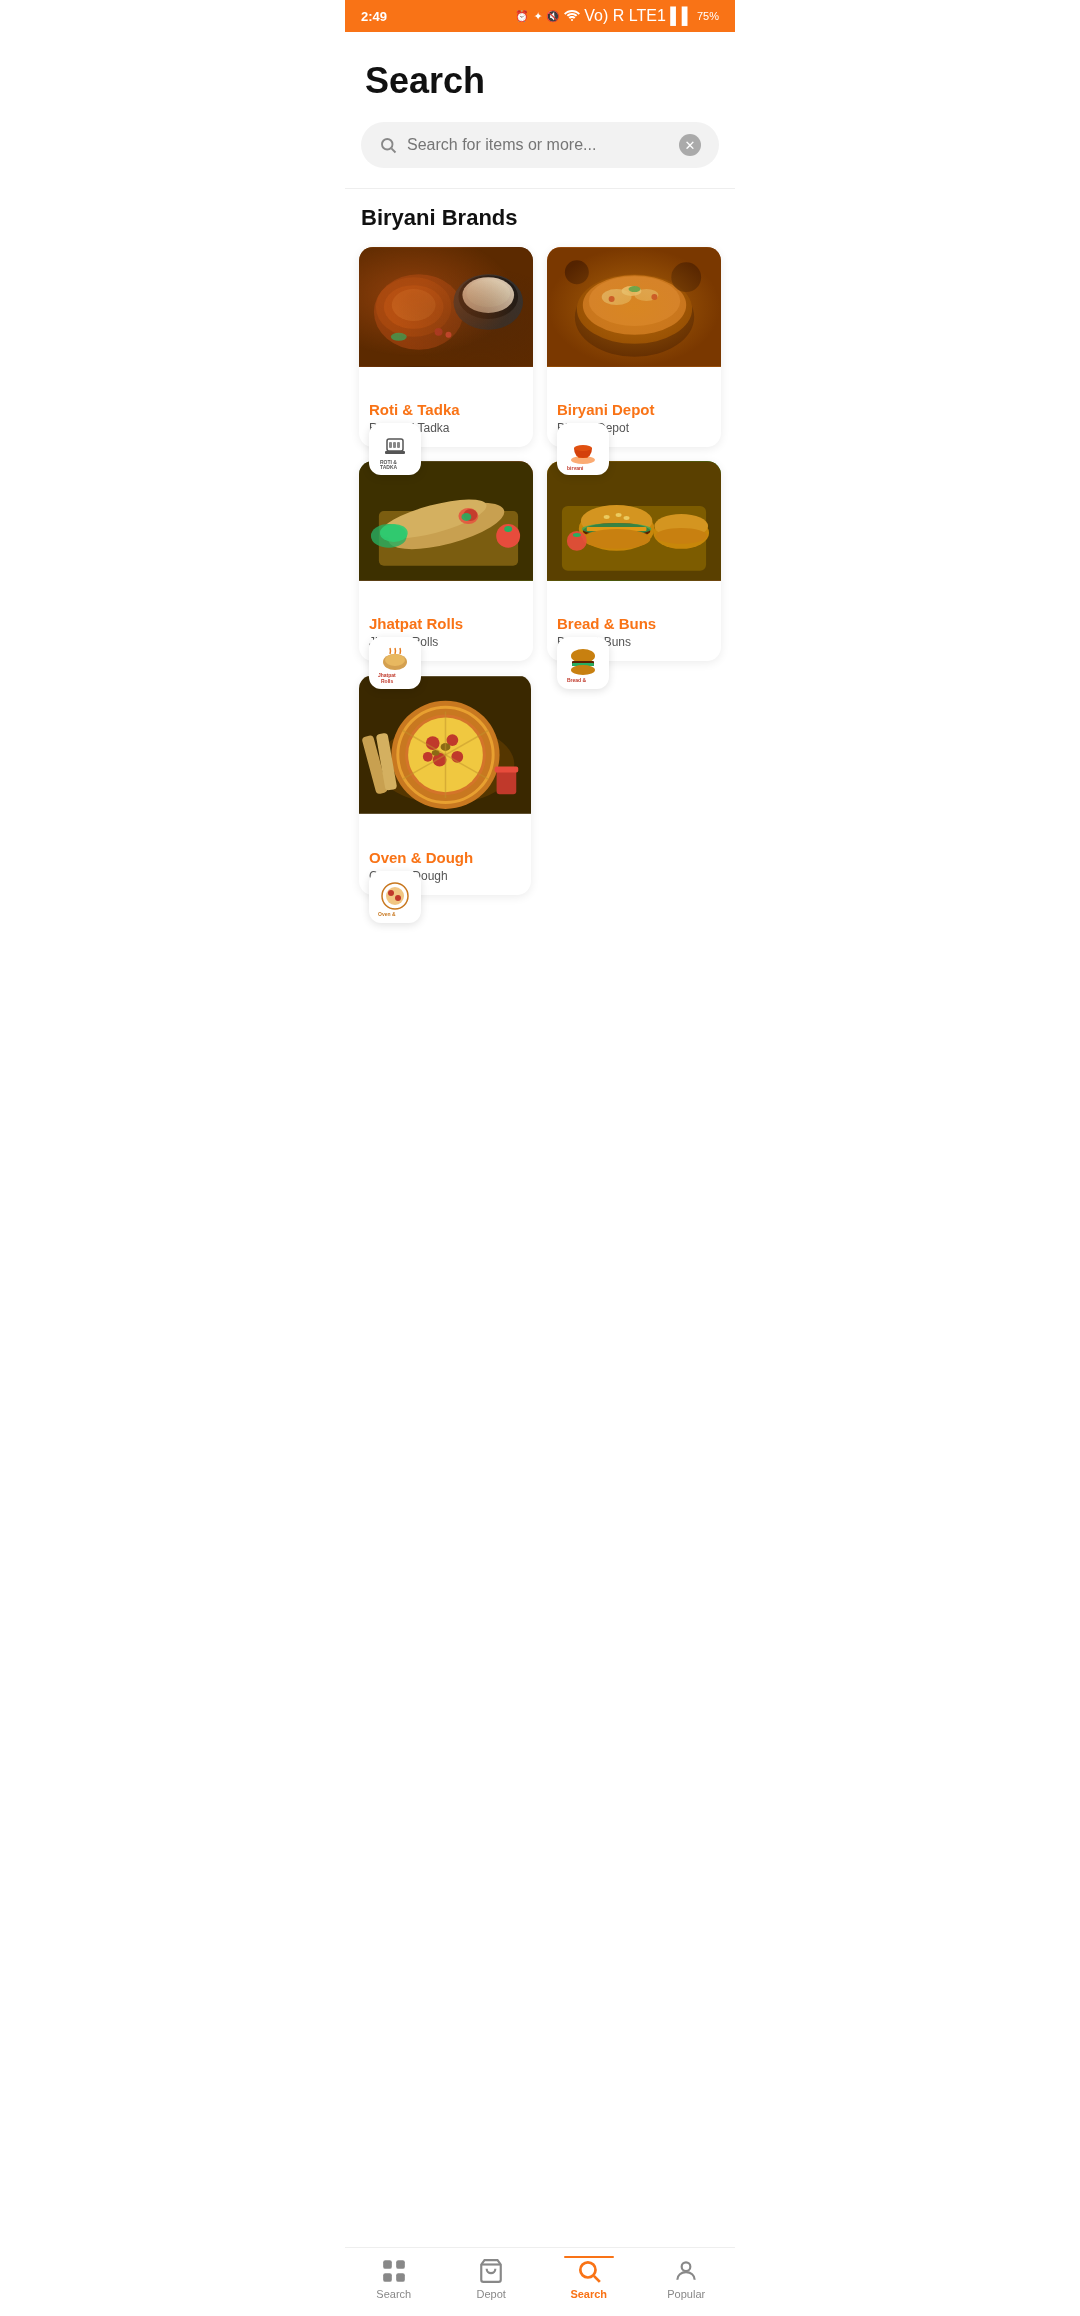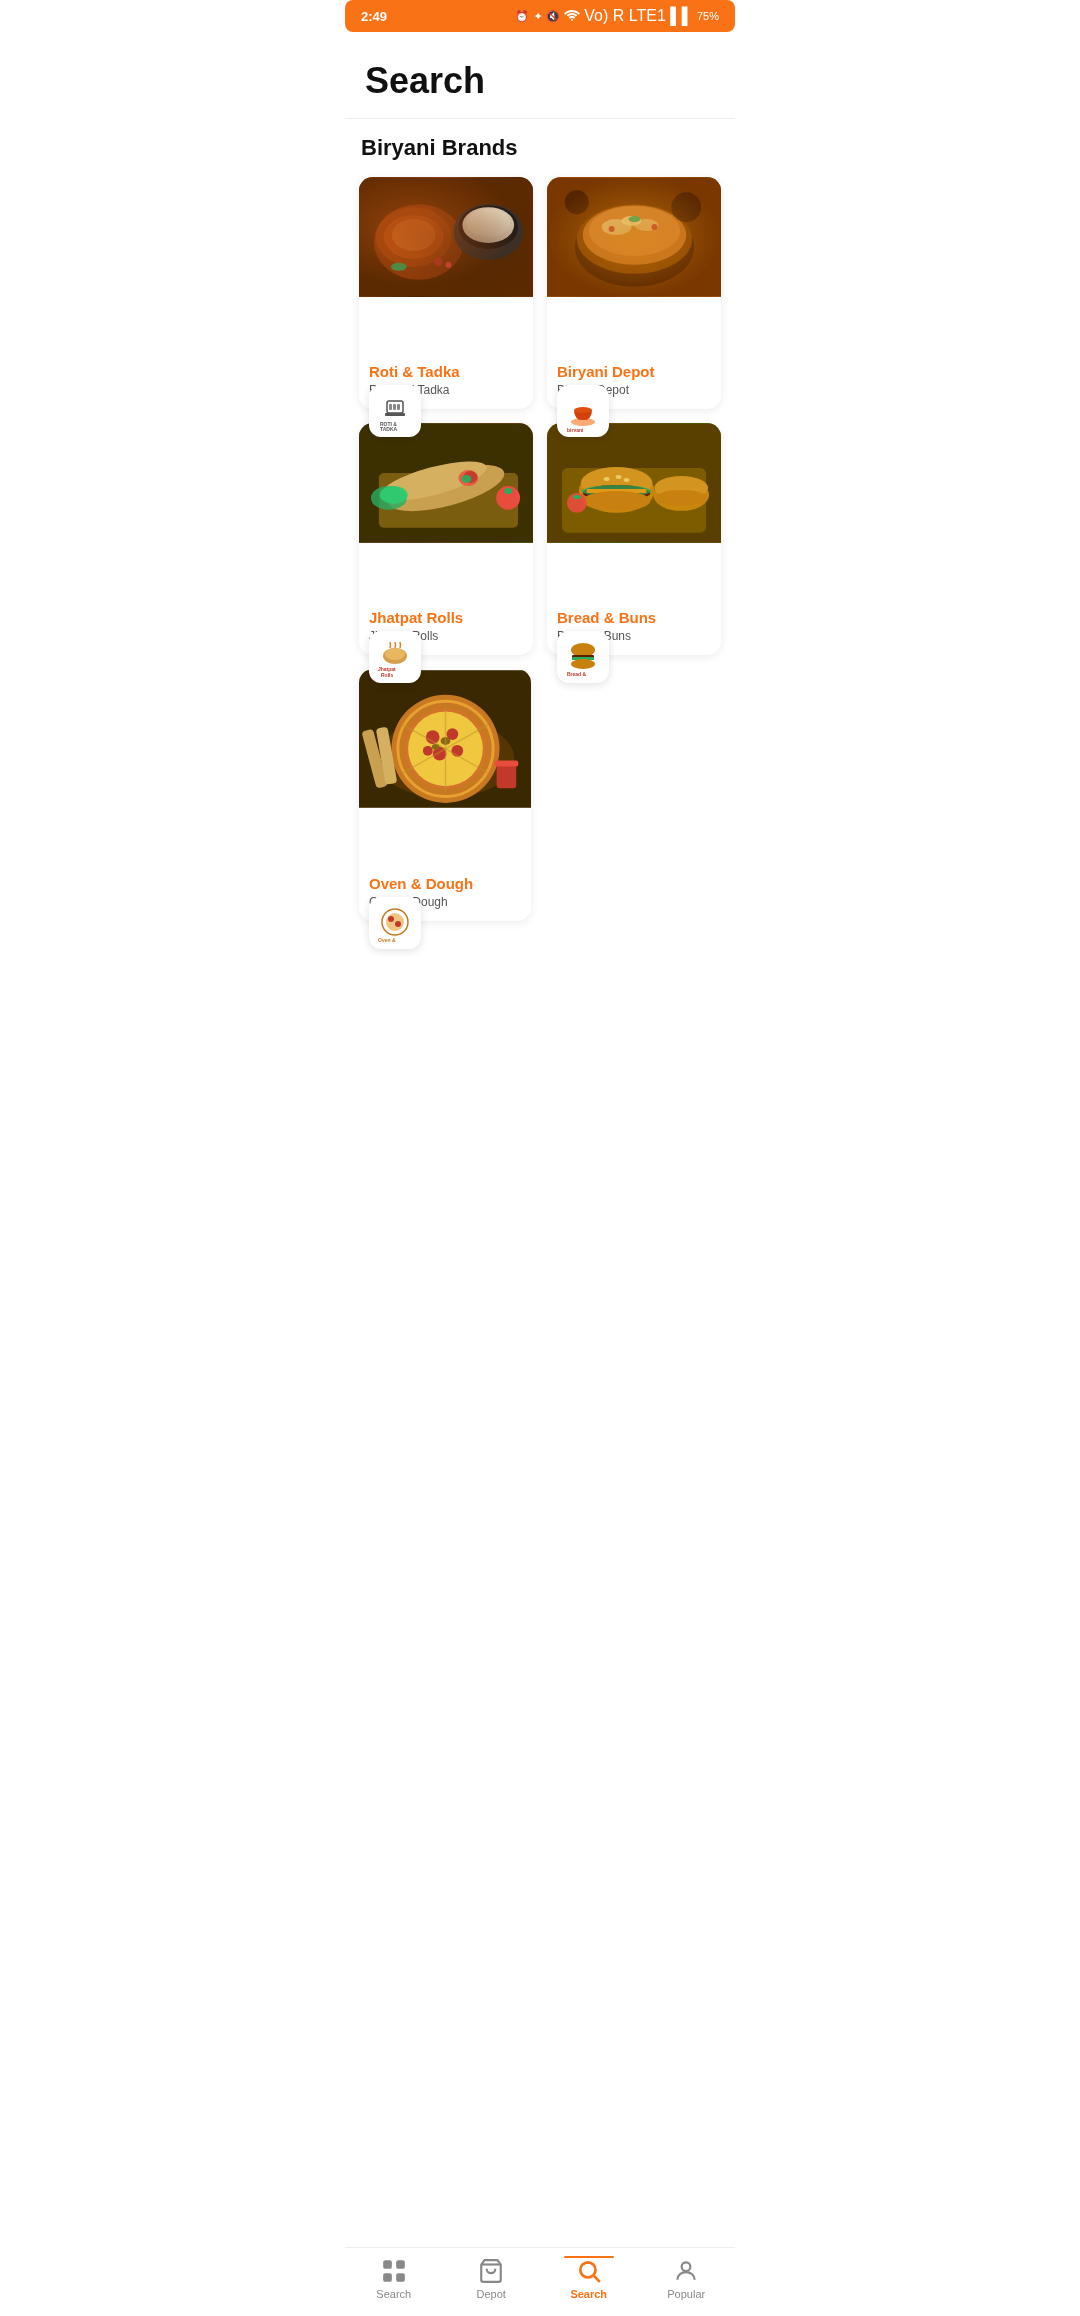--- a/index.html
+++ b/index.html
@@ -16,21 +16,20 @@
     }
 
     
     .status-bar {
       background: #f97316;
       display: flex;
       justify-content: space-between;
       align-items: center;
       padding: 6px 16px;
       height: 32px;
-      border-radius: 8px;
     }
     .status-time {
       color: white;
       font-size: 13px;
       font-weight: 600;
     }
     .status-icons {
       display: flex;
       align-items: center;
       gap: 4px;
@@ -183,21 +182,20 @@
     }
     .logo-bread {
       background: white;
     }
     .logo-oven {
       background: white;
     }
 
     .brand-info {
       padding: 34px 10px 12px;
-      margin-top: 32px;
     }
     .brand-name {
       font-size: 15px;
       font-weight: 700;
       color: #f97316;
       margin-bottom: 3px;
     }
     .brand-sub {
       font-size: 12px;
       color: #555;
@@ -277,20 +275,30 @@
     <span>75%</span>
   </div>
 </div>
 
 <div class="main-content">
 
   <div class="header">
     <h1 class="header-title">Search</h1>
   </div>
 
+  <div class="search-bar-container">
+    <div class="search-bar">
+      <svg width="18" height="18" viewBox="0 0 24 24" fill="none" stroke="#888" stroke-width="2.5">
+        <circle cx="11" cy="11" r="7"></circle>
+        <line x1="16.5" y1="16.5" x2="22" y2="22"></line>
+      </svg>
+      <input type="text" placeholder="Search for items or more..." style="">
+      <div class="search-clear-icon">✕</div>
+    </div>
+  </div>
 
   <div class="divider"></div>
 
   <div>
     <h2 class="section-title">Biryani Brands</h2>
 
     <div class="brands-grid">
 
       <div class="brand-card">
         <div class="food-img food-img-1">

